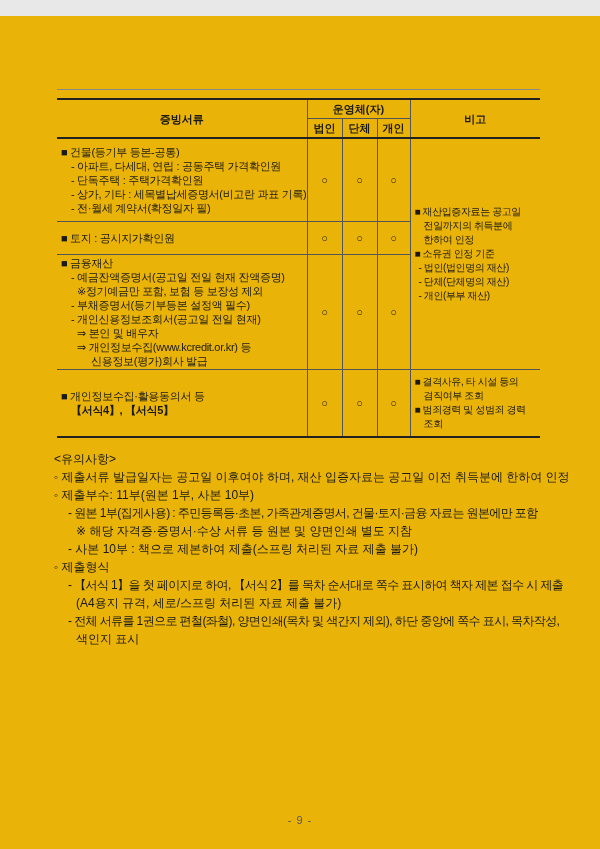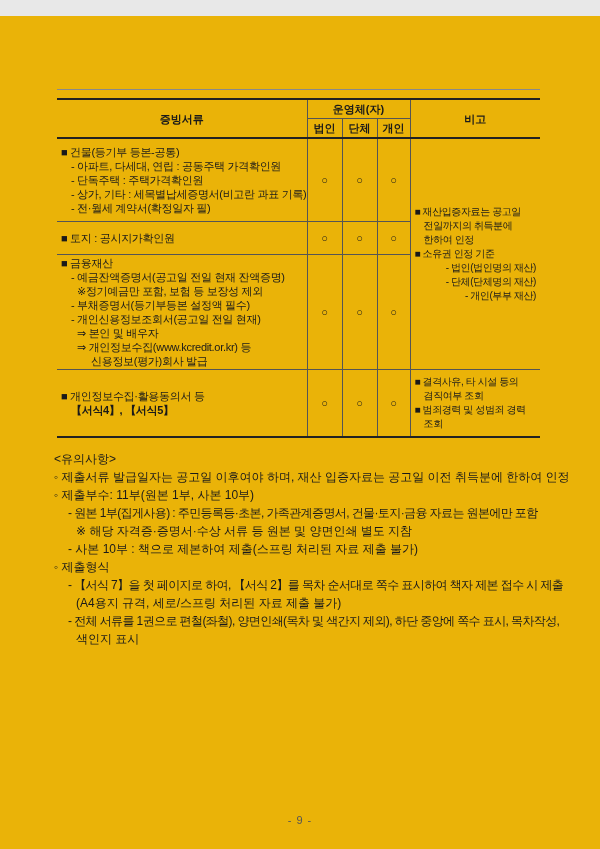--- a/index.html
+++ b/index.html
@@ -34,21 +34,21 @@
   td.mark { text-align:center; font-size:11px; }
   .ln { white-space:nowrap; letter-spacing:-0.3px; }
   .ind0 { padding-left:0; }
   .ind1 { padding-left:10px; }
   .ind2 { padding-left:16px; }
   .ind3 { padding-left:30px; }
   .b { font-weight:bold; }
   td.remcell { font-size:10px; line-height:14px; }
   .r0 { padding-left:0; white-space:nowrap; letter-spacing:-0.4px; }
   .r1 { padding-left:9px; white-space:nowrap; letter-spacing:-0.4px; }
-  .r2 { padding-left:4px; white-space:nowrap; letter-spacing:-0.4px;text-align:right; }
+  .r2 { padding-left:4px; white-space:nowrap; letter-spacing:-0.4px; }
 
   .notes { position:absolute; left:52px; top:434px; width:540px; font-size:12px; line-height:18px; }
   .notes .nl { white-space:nowrap; }
   .n0 { padding-left:2px; }
   .n1 { padding-left:16px; }
   .n2 { padding-left:24px; }
   .n-tight { letter-spacing:-0.6px; }
 
   .pagenum { position:absolute; left:0; top:798px; width:600px; text-align:center;
              font-size:11px; color:#555; letter-spacing:1px; }
@@ -143,20 +143,20 @@
   </table>
 
   <div class="notes">
     <div class="nl n0">&lt;유의사항&gt;</div>
     <div class="nl n0">◦ 제출서류 발급일자는 공고일 이후여야 하며, 재산 입증자료는 공고일 이전 취득분에 한하여 인정</div>
     <div class="nl n0">◦ 제출부수: 11부(원본 1부, 사본 10부)</div>
     <div class="nl n1 n-tight">- 원본 1부(집게사용) : 주민등록등·초본, 가족관계증명서, 건물·토지·금융 자료는 원본에만 포함</div>
     <div class="nl n2">※ 해당 자격증·증명서·수상 서류 등 원본 및 양면인쇄 별도 지참</div>
     <div class="nl n1">- 사본 10부 : 책으로 제본하여 제출(스프링 처리된 자료 제출 불가)</div>
     <div class="nl n0">◦ 제출형식</div>
-    <div class="nl n1 n-tight">- 【서식 7】을 첫 페이지로 하여, 【서식 2】를 목차 순서대로 쪽수 표시하여 책자 제본 접수 시 제출</div>
+    <div class="nl n1 n-tight">- 【서식 1】을 첫 페이지로 하여, 【서식 2】를 목차 순서대로 쪽수 표시하여 책자 제본 접수 시 제출</div>
     <div class="nl n2">(A4용지 규격, 세로/스프링 처리된 자료 제출 불가)</div>
     <div class="nl n1 n-tight">- 전체 서류를 1권으로 편철(좌철), 양면인쇄(목차 및 색간지 제외), 하단 중앙에 쪽수 표시, 목차작성,</div>
     <div class="nl n2">색인지 표시</div>
   </div>
 
   <div class="pagenum">- 9 -</div>
 </div>
 
 </body></html>

